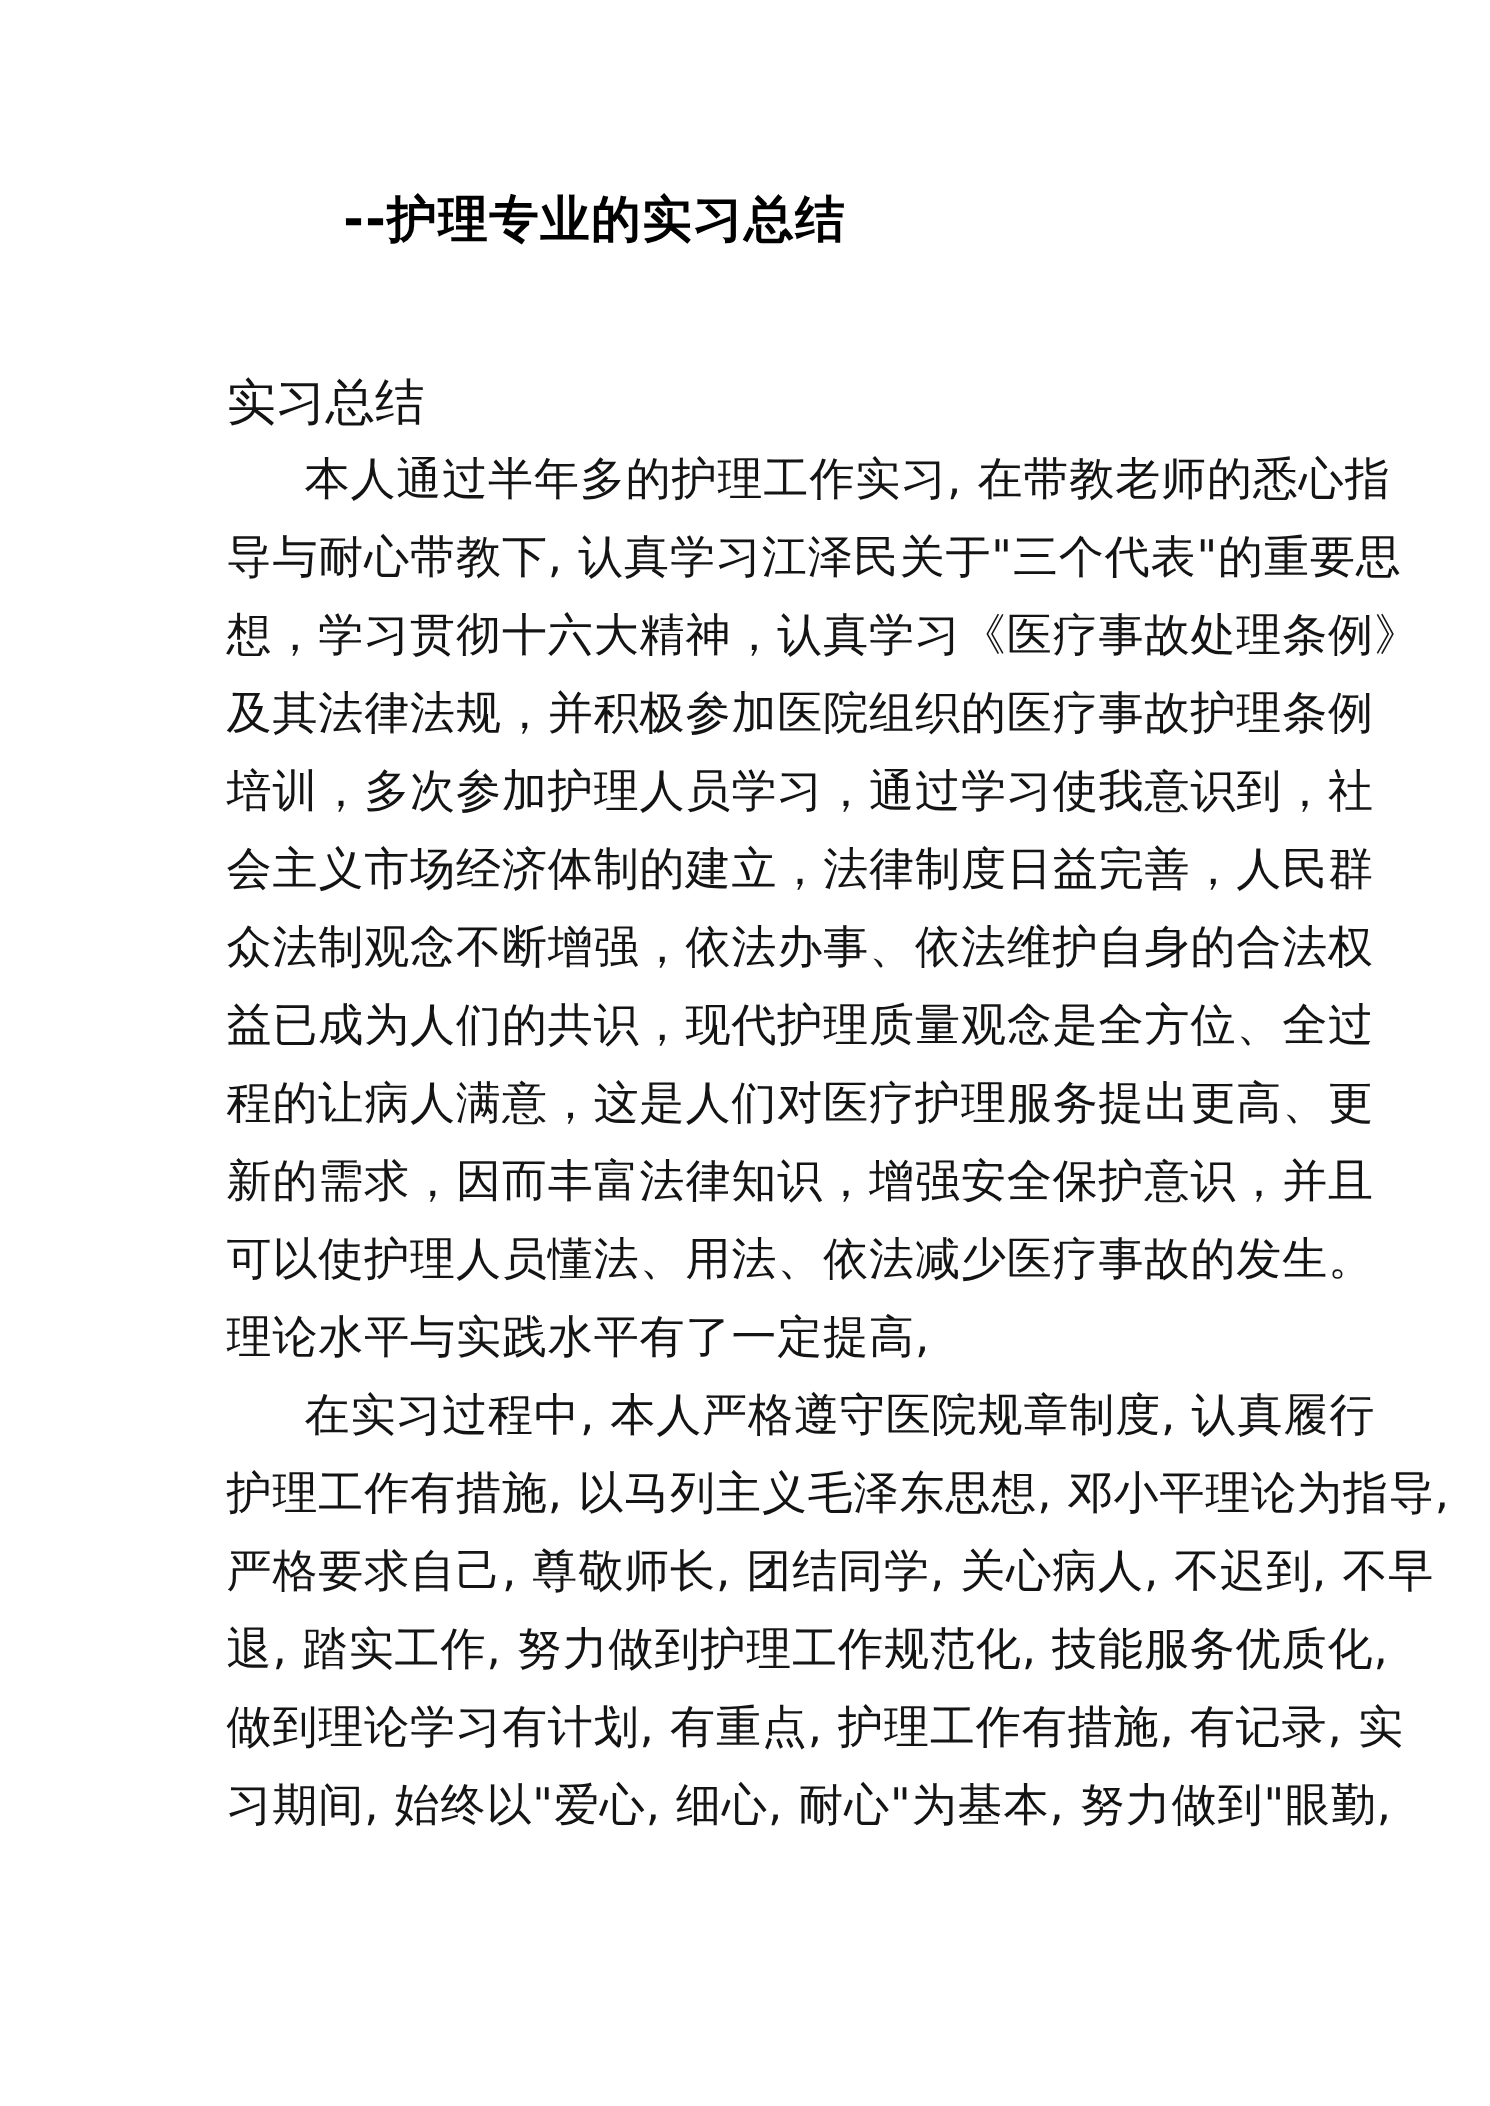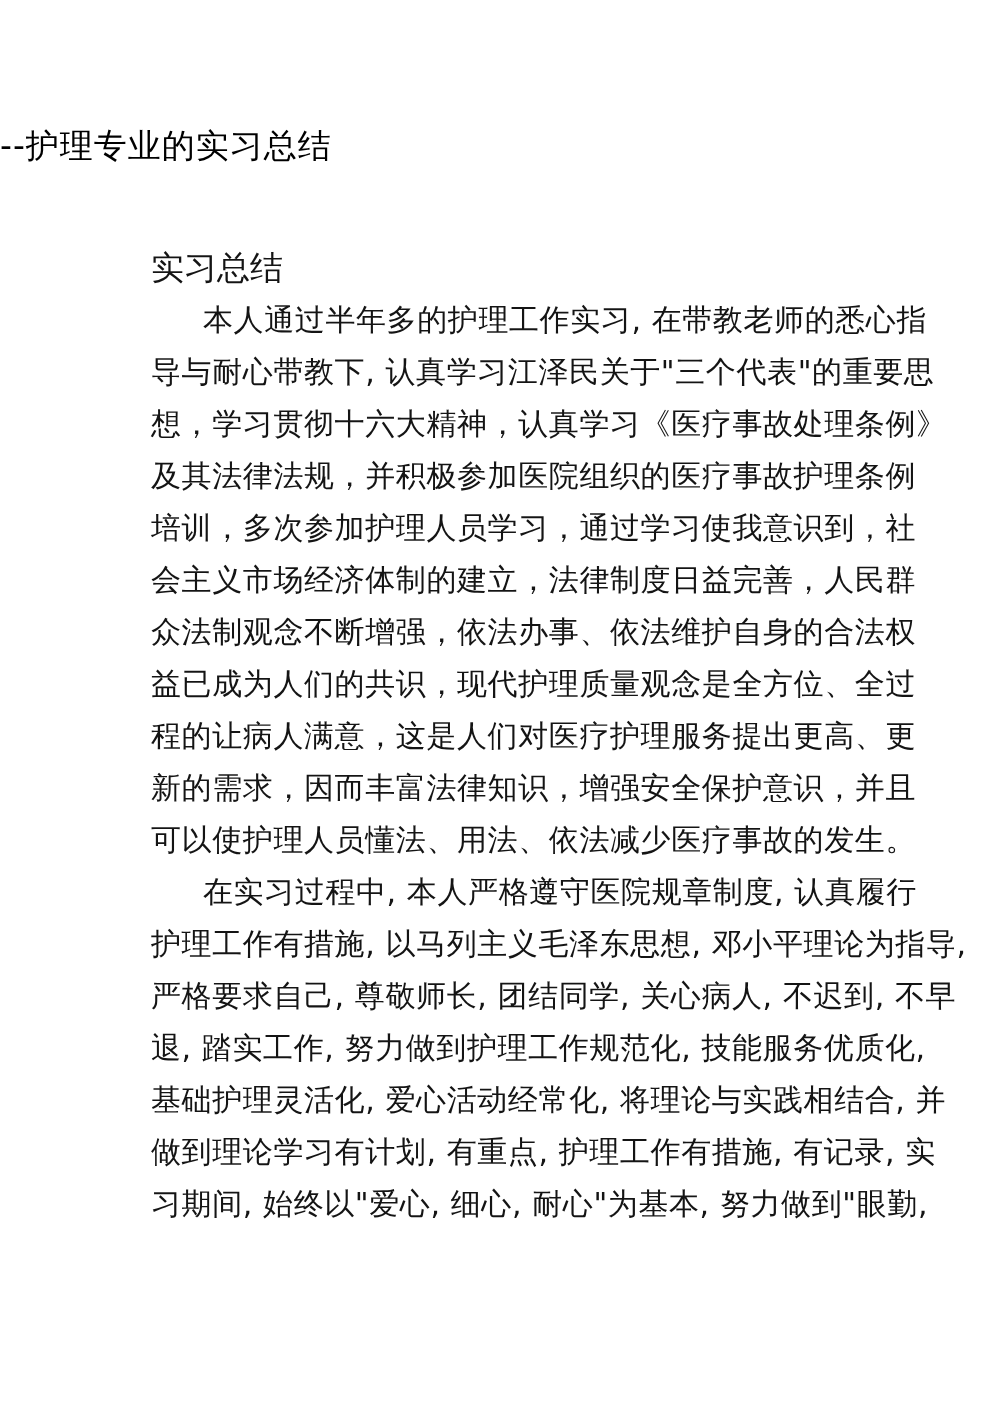--- a/index.html
+++ b/index.html
@@ -21,22 +21,23 @@
       top: 0;
       width: 993px;
       height: 1404px;
       background: #ffffff;
     }
     .doc-title {
       position: absolute;
       top: 120px;
       left: 0;
       width: 793px;
+      text-align: center;
       font-size: 33px;
-      font-weight: normal;
+      font-weight: bold;
       line-height: 52px;
       letter-spacing: 1px;
       color: #000000;
     }
     .content {
       position: absolute;
       left: 151px;
       top: 242px;
       width: 690px;
     }
@@ -75,25 +76,25 @@
       <span class="line">导与耐心带教下, 认真学习江泽民关于"三个代表"的重要思</span>
       <span class="line">想，学习贯彻十六大精神，认真学习《医疗事故处理条例》</span>
       <span class="line">及其法律法规，并积极参加医院组织的医疗事故护理条例</span>
       <span class="line">培训，多次参加护理人员学习，通过学习使我意识到，社</span>
       <span class="line">会主义市场经济体制的建立，法律制度日益完善，人民群</span>
       <span class="line">众法制观念不断增强，依法办事、依法维护自身的合法权</span>
       <span class="line">益已成为人们的共识，现代护理质量观念是全方位、全过</span>
       <span class="line">程的让病人满意，这是人们对医疗护理服务提出更高、更</span>
       <span class="line">新的需求，因而丰富法律知识，增强安全保护意识，并且</span>
       <span class="line">可以使护理人员懂法、用法、依法减少医疗事故的发生。</span>
+      <span class="line">理论水平与实践水平有了一定提高,</span>
     </div>
 
     <div>
       <span class="line indent">在实习过程中, 本人严格遵守医院规章制度, 认真履行</span>
       <span class="line">护理工作有措施, 以马列主义毛泽东思想, 邓小平理论为指导,</span>
       <span class="line">严格要求自己, 尊敬师长, 团结同学, 关心病人, 不迟到, 不早</span>
       <span class="line">退, 踏实工作, 努力做到护理工作规范化, 技能服务优质化,</span>
-      <span class="line">基础护理灵活化, 爱心活动经常化, 将理论与实践相结合, 并</span>
       <span class="line">做到理论学习有计划, 有重点, 护理工作有措施, 有记录, 实</span>
       <span class="line">习期间, 始终以"爱心, 细心, 耐心"为基本, 努力做到"眼勤,</span>
     </div>
   </div>
 </div>
 
 </body></html>

